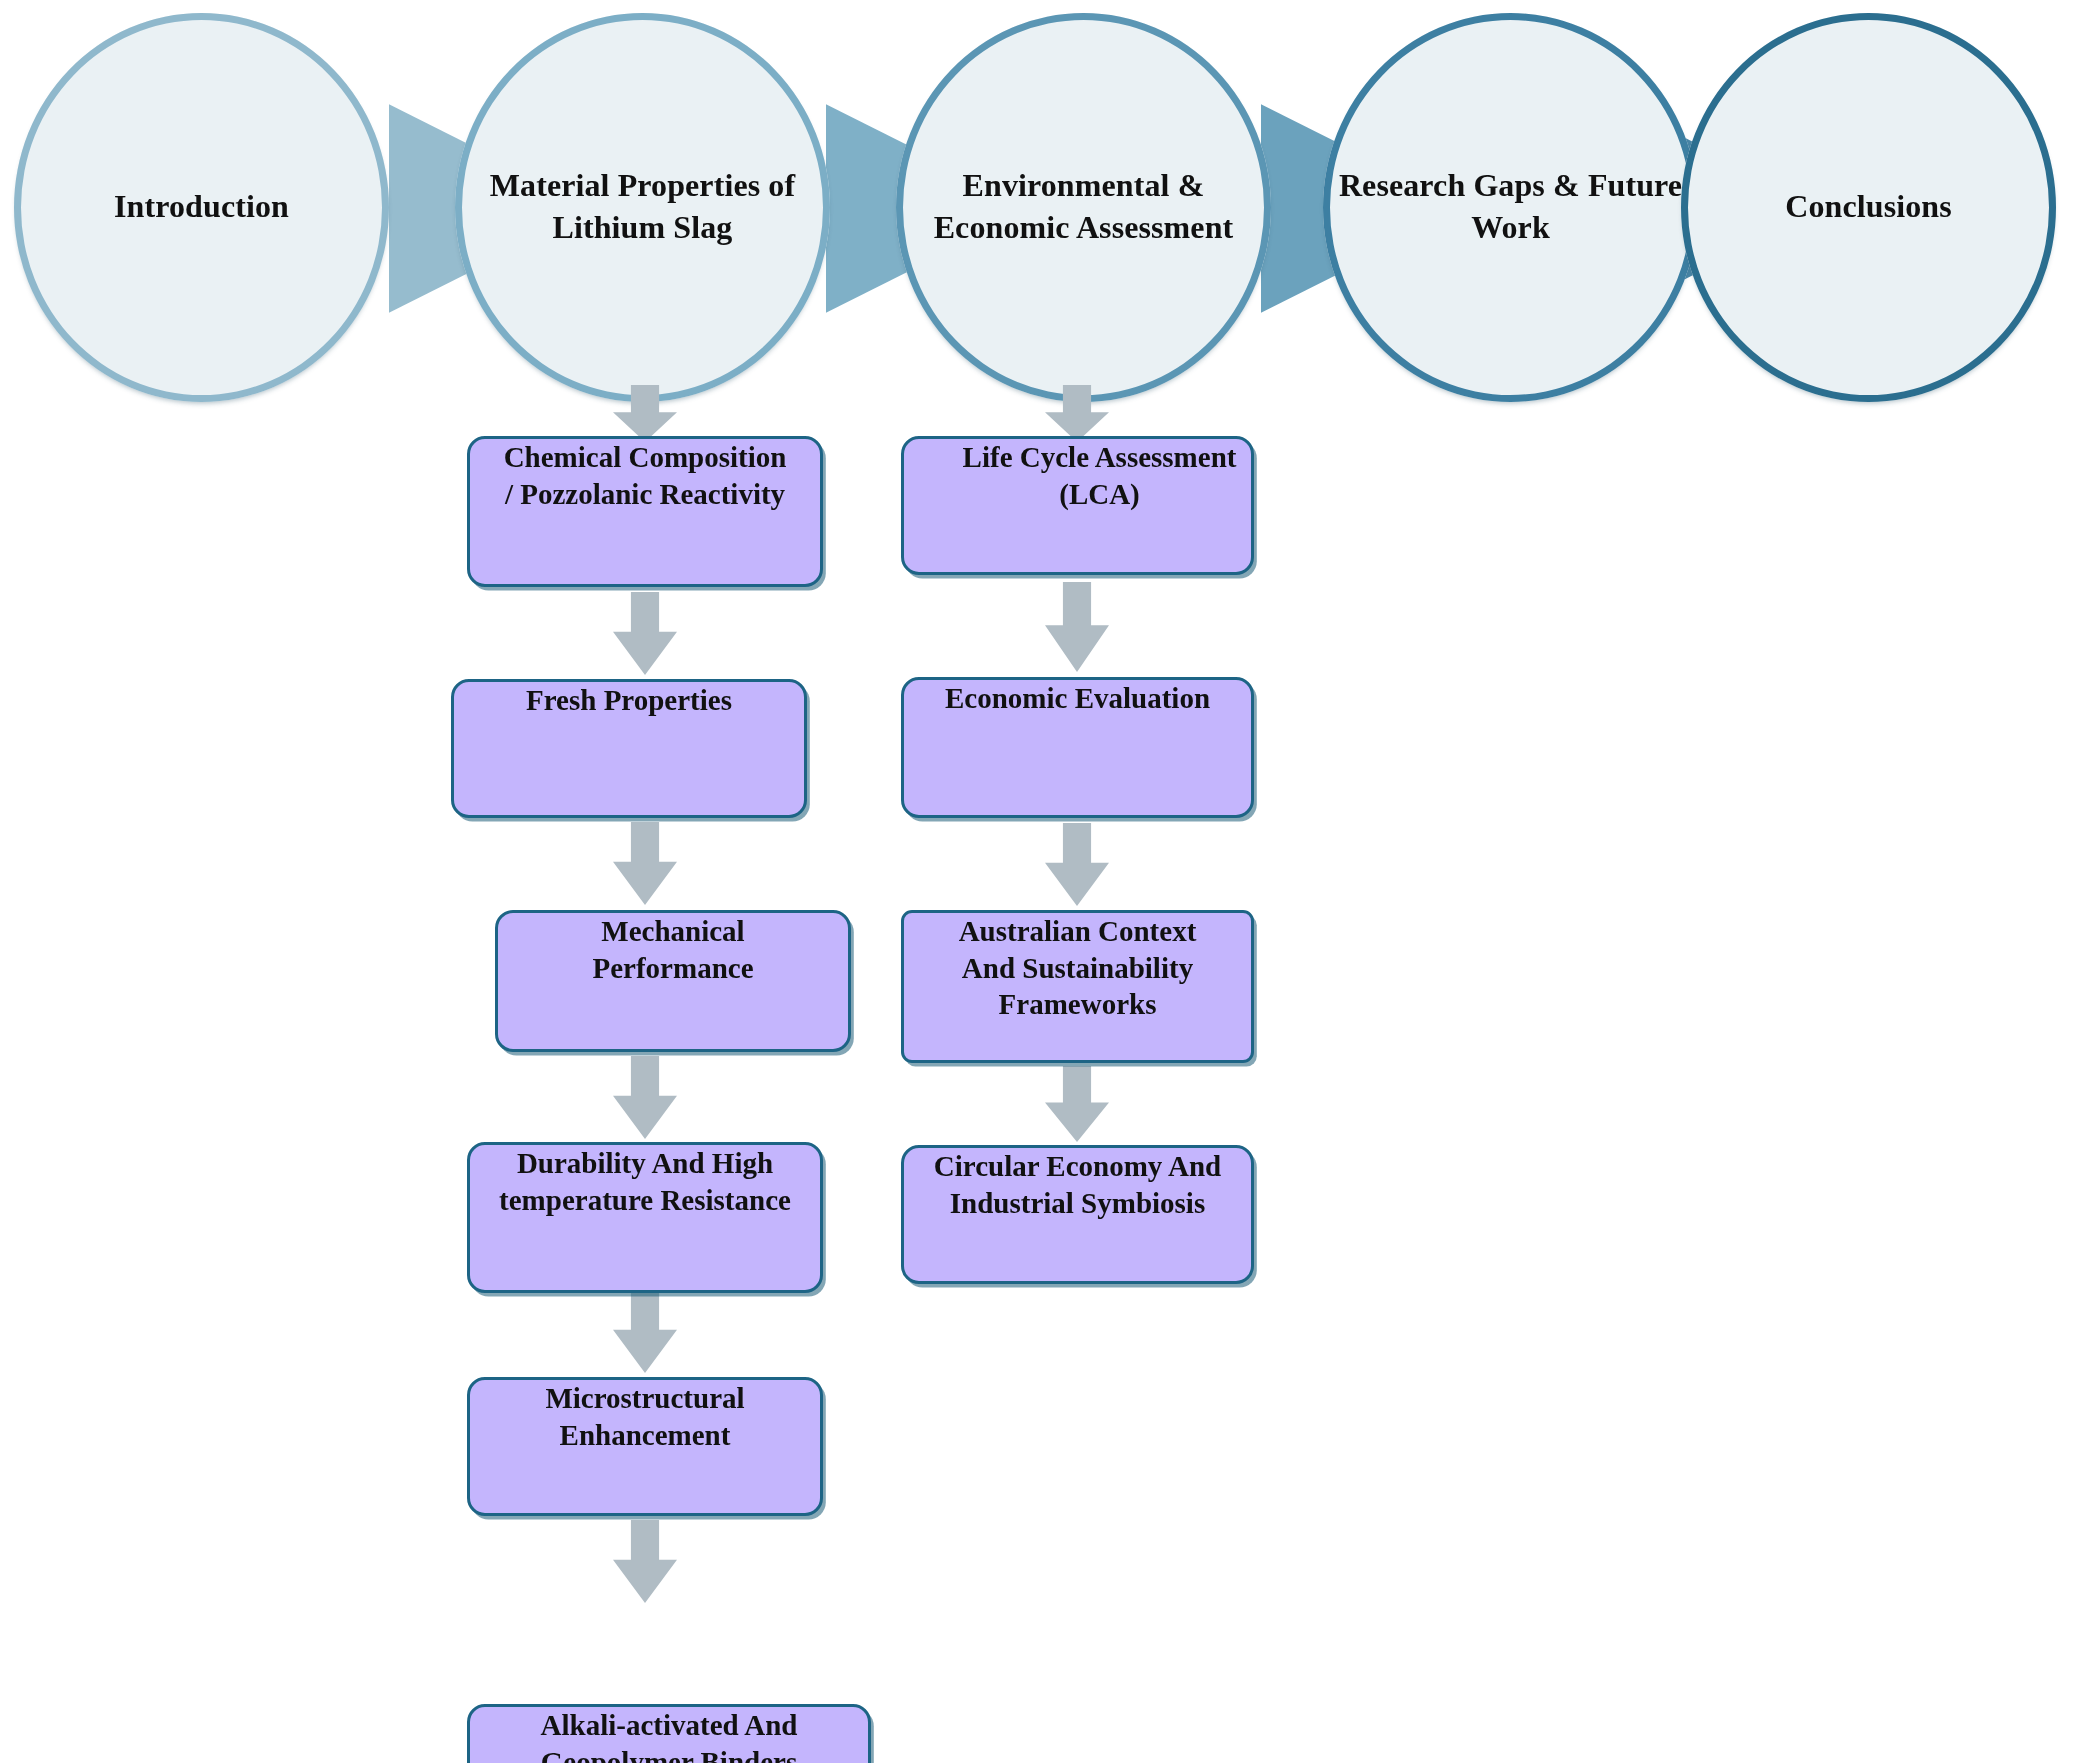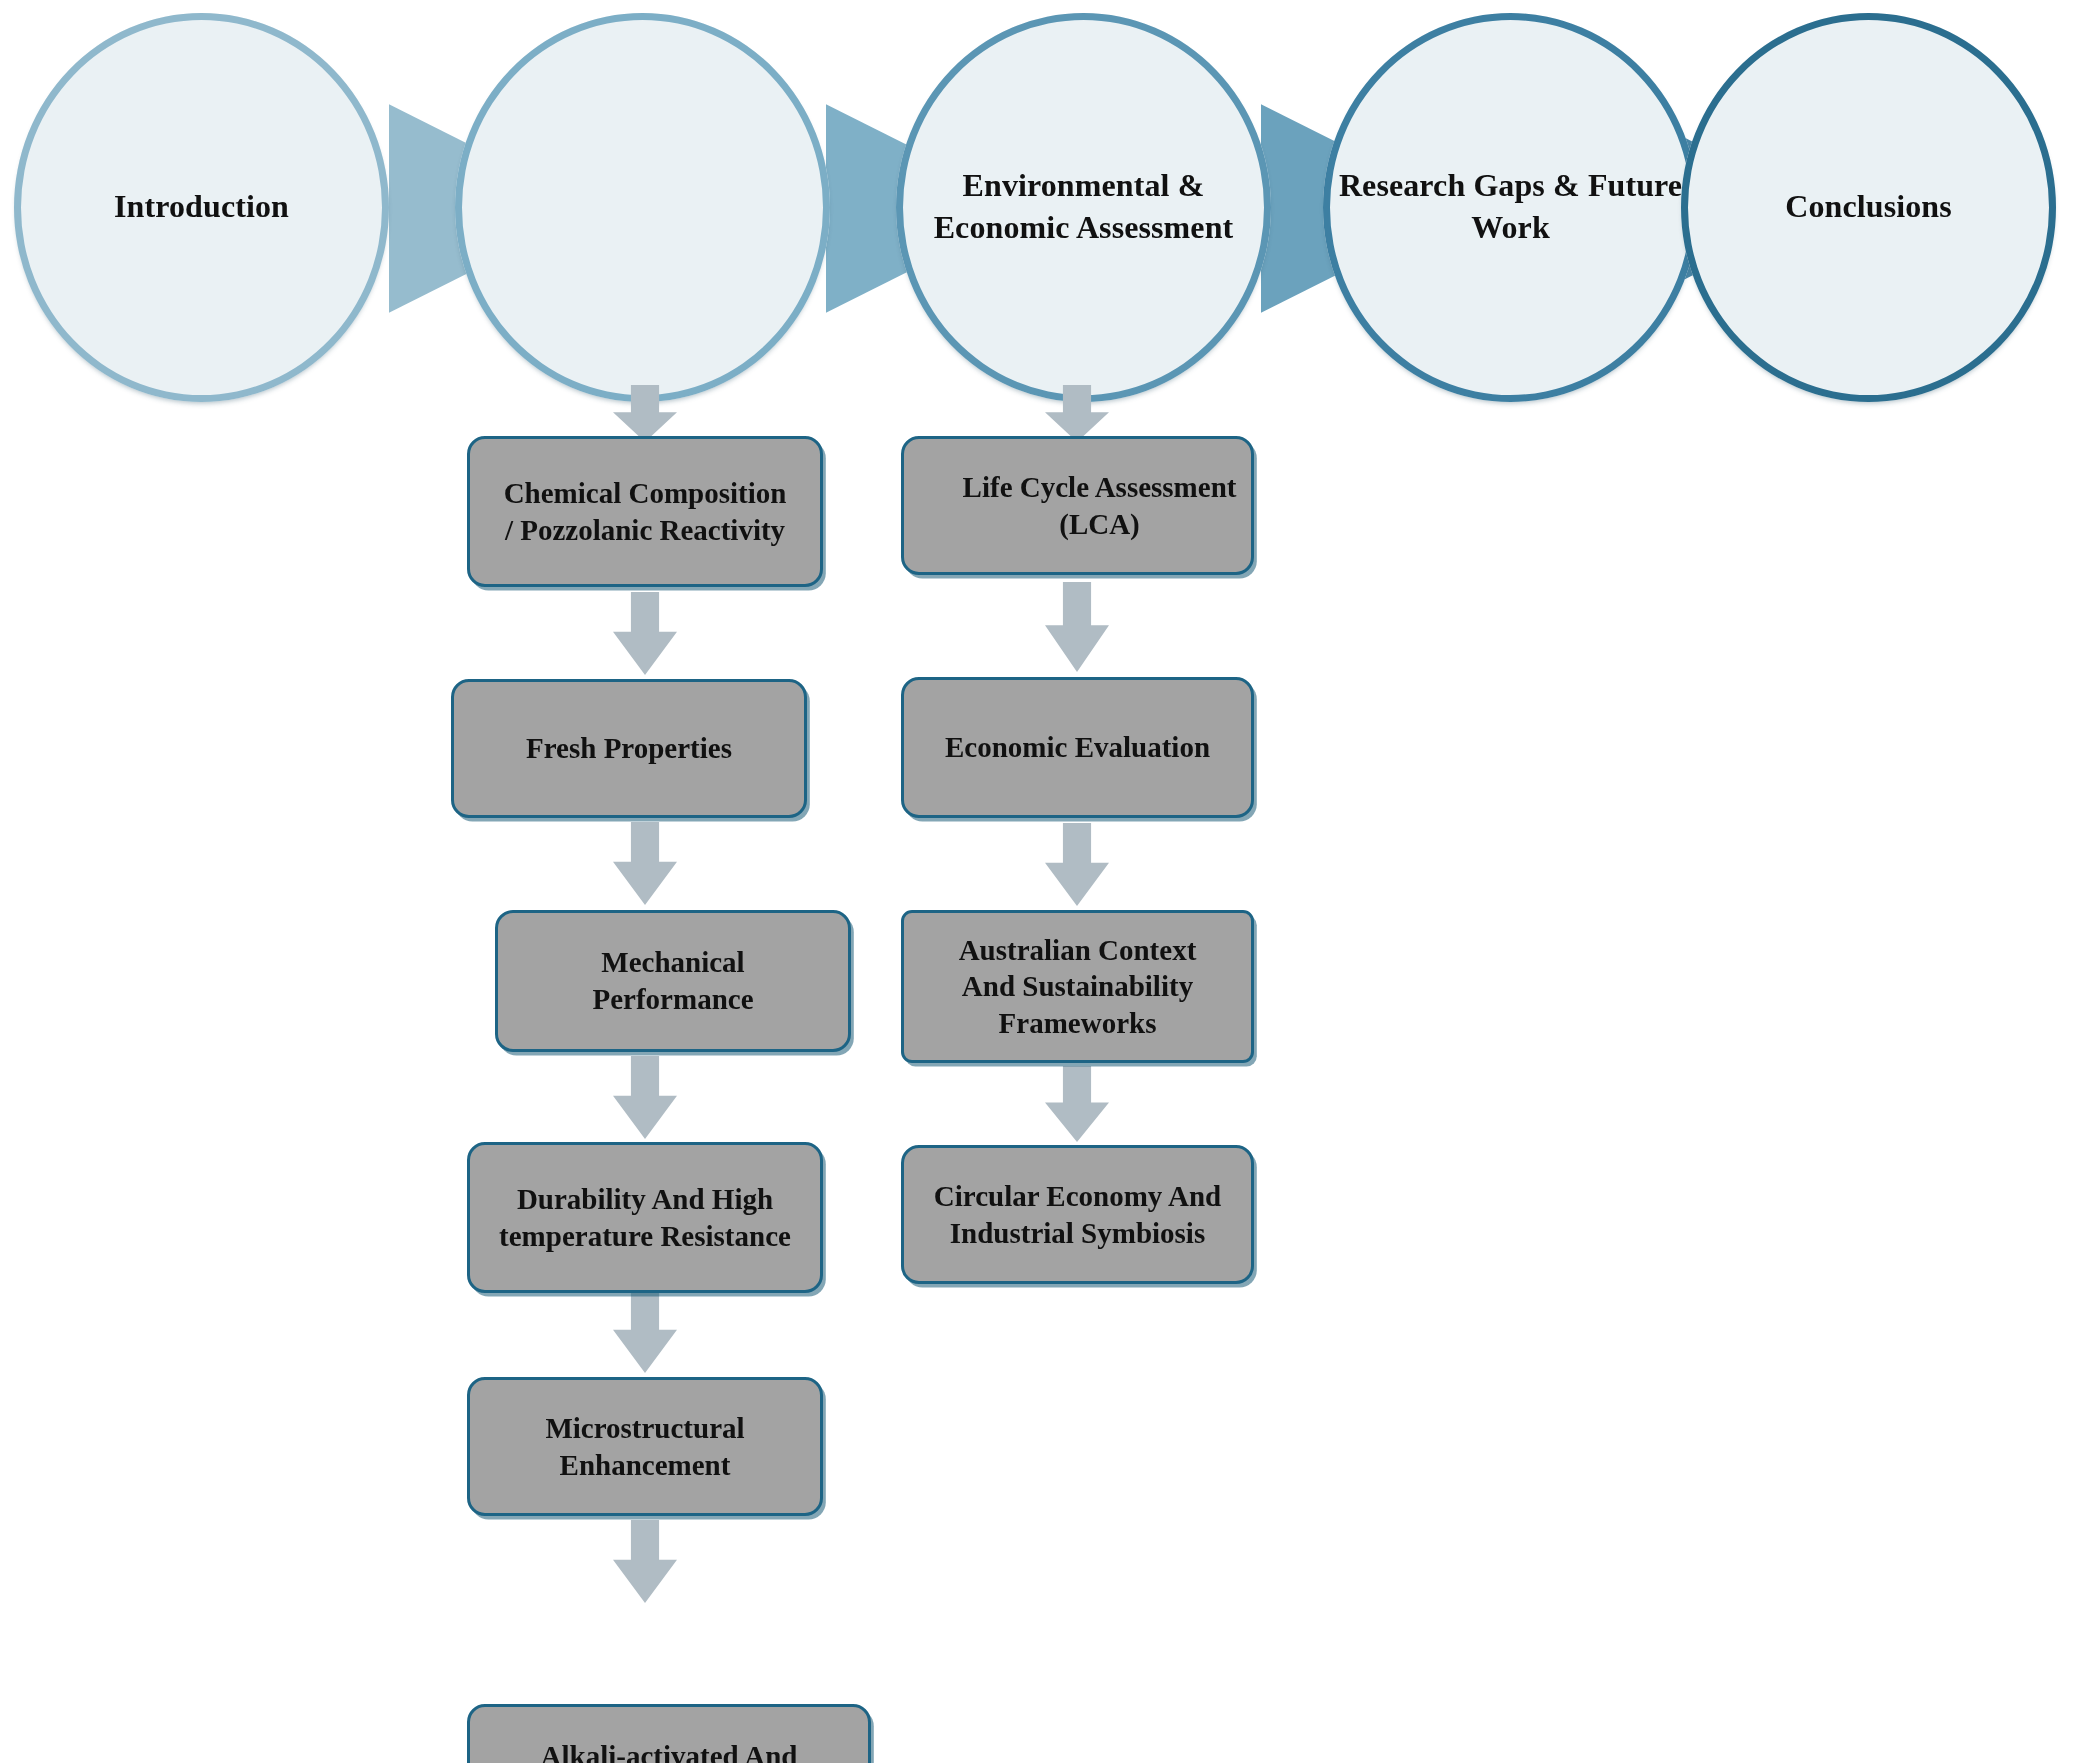--- a/index.html
+++ b/index.html
@@ -71,25 +71,25 @@
     color: #111111;
     text-align: center;
     width: 92%;
     letter-spacing: 0.1px;
   }
 
   
   .proc-box {
     position: absolute;
     box-sizing: border-box;
-    background: #a3a3a3;
+    background: #c4b5fd;
     border: 3.5px solid #1d6485;
     border-radius: 18px;
     display: flex;
-    align-items: center;
+    align-items: flex-start;
     justify-content: center;
     box-shadow: 3.5px 4.2px 0 -0.7px rgba(30,92,120,0.55);
     z-index: 4;
   }
   .proc-label {
     font-weight: bold;
     font-size: 29px;
     line-height: 1.26;
     color: #111111;
     text-align: center;
@@ -131,20 +131,23 @@
         <polygon points="0,150 300,300 0,450" fill="#4a87a8"></polygon>
       </svg>
     </div>
 
     <div class="node-circle" id="circ-0" style="left: 14px;">
       <span class="ring" style="border: 7.6px solid rgb(143, 184, 204);"></span>
       <span class="node-label">Introduction</span>
     </div>
     <div class="node-circle" id="circ-1" style="left: 455px;">
       <span class="ring" style="border: 7.6px solid rgb(124, 174, 198);"></span>
+      <span class="node-label">Material
+Properties of
+Lithium Slag</span>
     </div>
     <div class="node-circle" id="circ-2" style="left: 896px;">
       <span class="ring" style="border: 7.6px solid rgb(91, 150, 180);"></span>
       <span class="node-label">Environmental
 &amp; Economic
 Assessment</span>
     </div>
     <div class="node-circle" id="circ-3" style="left: 1323px;">
       <span class="ring" style="border: 7.6px solid rgb(61, 127, 162);"></span>
       <span class="node-label">Research Gaps

